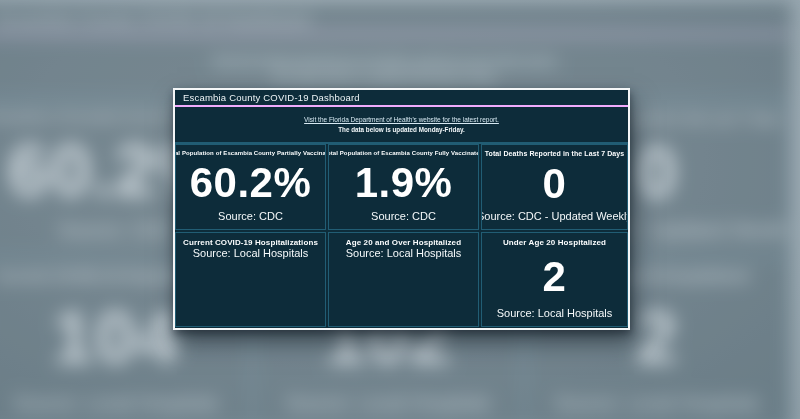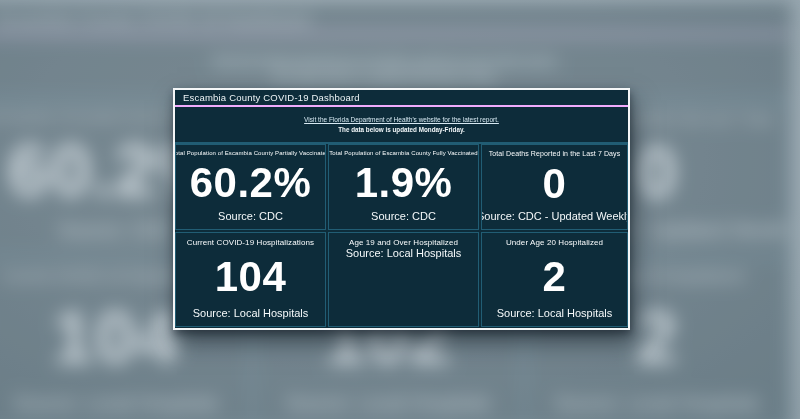--- a/index.html
+++ b/index.html
@@ -46,21 +46,21 @@
     flex:1 1 auto; display:grid;
     grid-template-columns:151px 151px 147px;
     grid-template-rows:86px 95px;
     gap:2px; background:#0d2c3a;
   }
   .card {
     background:#0d2c3a; border:1px solid #215d74;
     display:flex; flex-direction:column; align-items:center;
     padding:5px 3px 7px 3px; text-align:center; overflow:hidden;
   }
-  .card-title { font-weight:normal; color:#fbfdfe; white-space:nowrap; font-size:8px; letter-spacing:.1px; }
+  .card-title { font-weight:bold; color:#fbfdfe; white-space:nowrap; font-size:8px; letter-spacing:.1px; }
   .card-title.small { font-size:6px; }
   .card-title.mid { font-size:7px; }
   .card-value {
     flex:1 1 auto; display:flex; align-items:center; justify-content:center;
     font-size:42px; font-weight:bold; line-height:1; color:#ffffff; letter-spacing:.5px;
   }
   .card-source { font-size:11px; color:#f5f9fa; white-space:nowrap; }
 </style>
 </head>
 <body>
@@ -147,26 +147,25 @@
       </div>
 
       <div class="card">
         <div class="card-title mid">Total Deaths Reported in the Last 7 Days</div>
         <div class="card-value">0</div>
         <div class="card-source">Source: CDC - Updated Weekly</div>
       </div>
 
       <div class="card">
         <div class="card-title">Current COVID-19 Hospitalizations</div>
-        <div class="card-value">104</div>
         <div class="card-source">Source: Local Hospitals</div>
       </div>
 
       <div class="card">
-        <div class="card-title">Age 19 and Over Hospitalized</div>
+        <div class="card-title">Age 20 and Over Hospitalized</div>
         <div class="card-source">Source: Local Hospitals</div>
       </div>
 
       <div class="card">
         <div class="card-title">Under Age 20 Hospitalized</div>
         <div class="card-value">2</div>
         <div class="card-source">Source: Local Hospitals</div>
       </div>
 
     </div>

